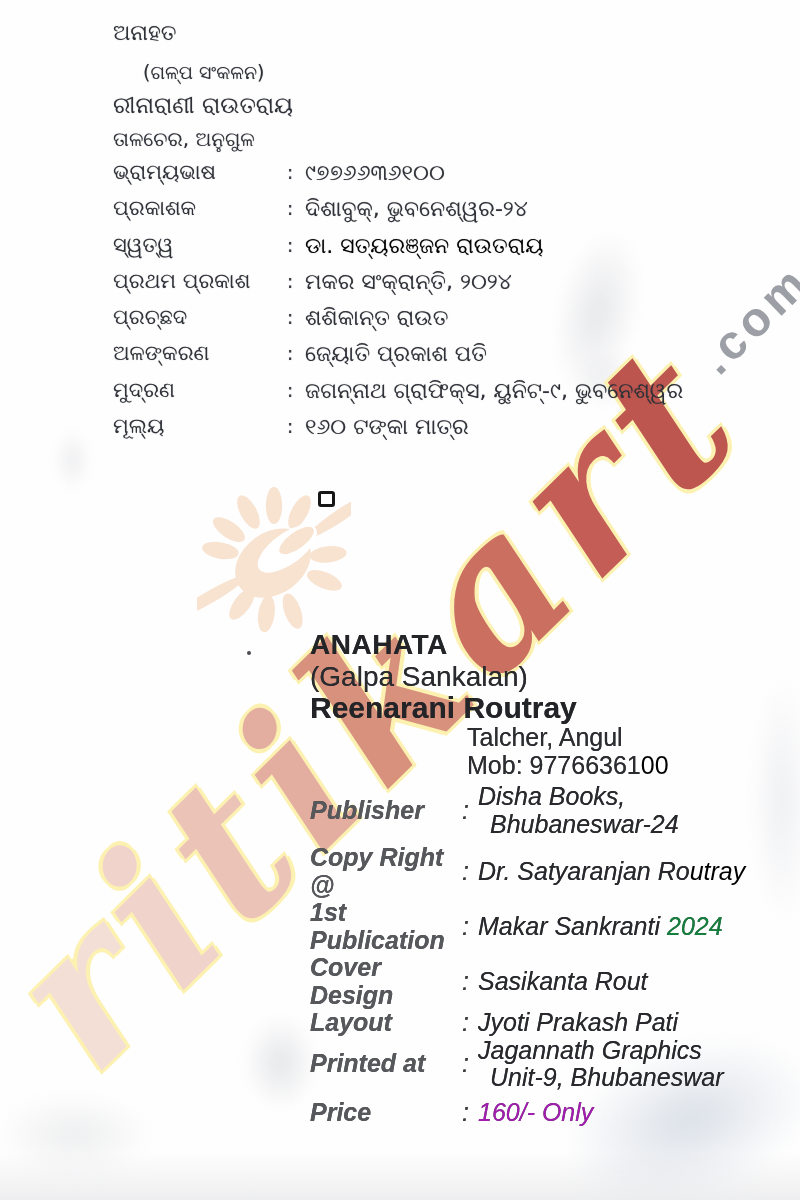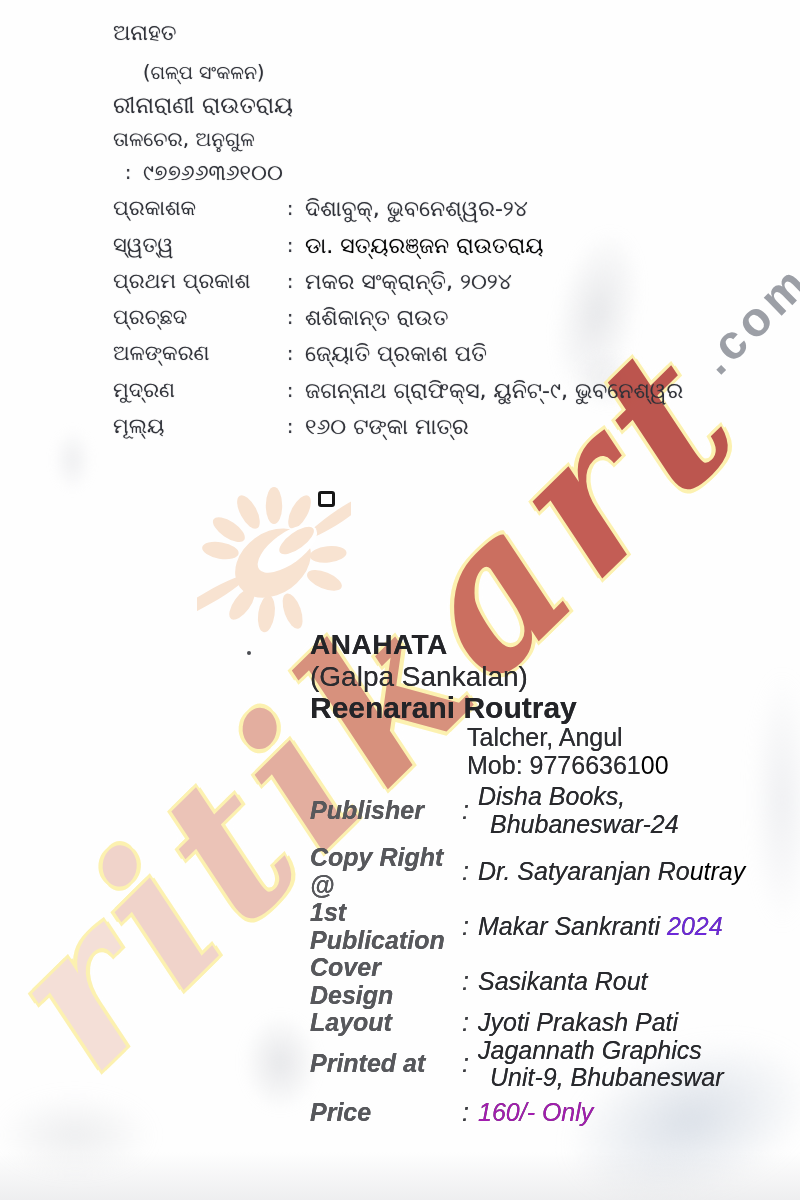--- a/index.html
+++ b/index.html
@@ -77,21 +77,21 @@
   .en-contact{margin-left:157px;}
   .en-rows{margin-top:4px;}
   .erow{display:flex;align-items:center;font-style:italic;}
   .elabel{width:152px;flex:none;font-weight:bold;color:#57585c;}
   .ecolon{width:16px;flex:none;color:#3c3d41;}
   .evalue{color:#28292d;}
   .evalue .line2{padding-left:12px;}
   .mb6{margin-bottom:6px;}
   .mt7{margin-top:7px;}
   .faded{color:#000000;text-shadow:none;}
-  .dim{color:#6d28d9;}
+  .dim{color:#15803d;}
   .gray-val{color:#a21caf;}
 </style>
 </head>
 <body>
 
 <div class="page">
 
   <div class="shade shade-odia-streak"></div>
   <div class="shade shade-odia-low"></div>
   <div class="shade shade-price"></div>
@@ -125,20 +125,21 @@
     <span class="wm-letter" style="color: rgb(243, 219, 210);">r</span><span class="wm-letter" style="color: rgb(239, 206, 195);">i</span><span class="wm-letter" style="color: rgb(233, 188, 174);">t</span><span class="wm-letter" style="color: rgb(224, 164, 146);">i</span><span class="wm-letter" style="color: rgb(210, 130, 108);">k</span><span class="wm-letter" style="color: rgb(197, 92, 75);">a</span><span class="wm-letter" style="color: rgb(187, 71, 62);">r</span><span class="wm-letter" style="color: rgb(180, 63, 55);">t</span><span class="wm-domain" style="color: rgb(143, 147, 155);">.com</span>
   </div>
 
   <div class="odia o-title">ଅନାହତ</div>
   <div class="odia o-subtitle">(ଗଳ୍ପ ସଂକଳନ)</div>
   <div class="odia o-author">ରୀନାରାଣୀ ରାଉତରାୟ</div>
   <div class="odia o-address">ତାଳଚେର, ଅନୁଗୁଳ</div>
 
   <div class="odia o-rows">
     <div class="orow">
+      <span class="olabel">ଭ୍ରାମ୍ୟଭାଷ</span>
       <span class="ocolon">:</span>
       <span class="ovalue">୯୭୭୬୬୩୬୧୦୦</span>
     </div>
     <div class="orow">
       <span class="olabel">ପ୍ରକାଶକ</span>
       <span class="ocolon">:</span>
       <span class="ovalue">ଦିଶାବୁକ୍, ଭୁବନେଶ୍ୱର-୨୪</span>
     </div>
     <div class="orow">
       <span class="olabel">ସ୍ୱତ୍ୱ</span>

